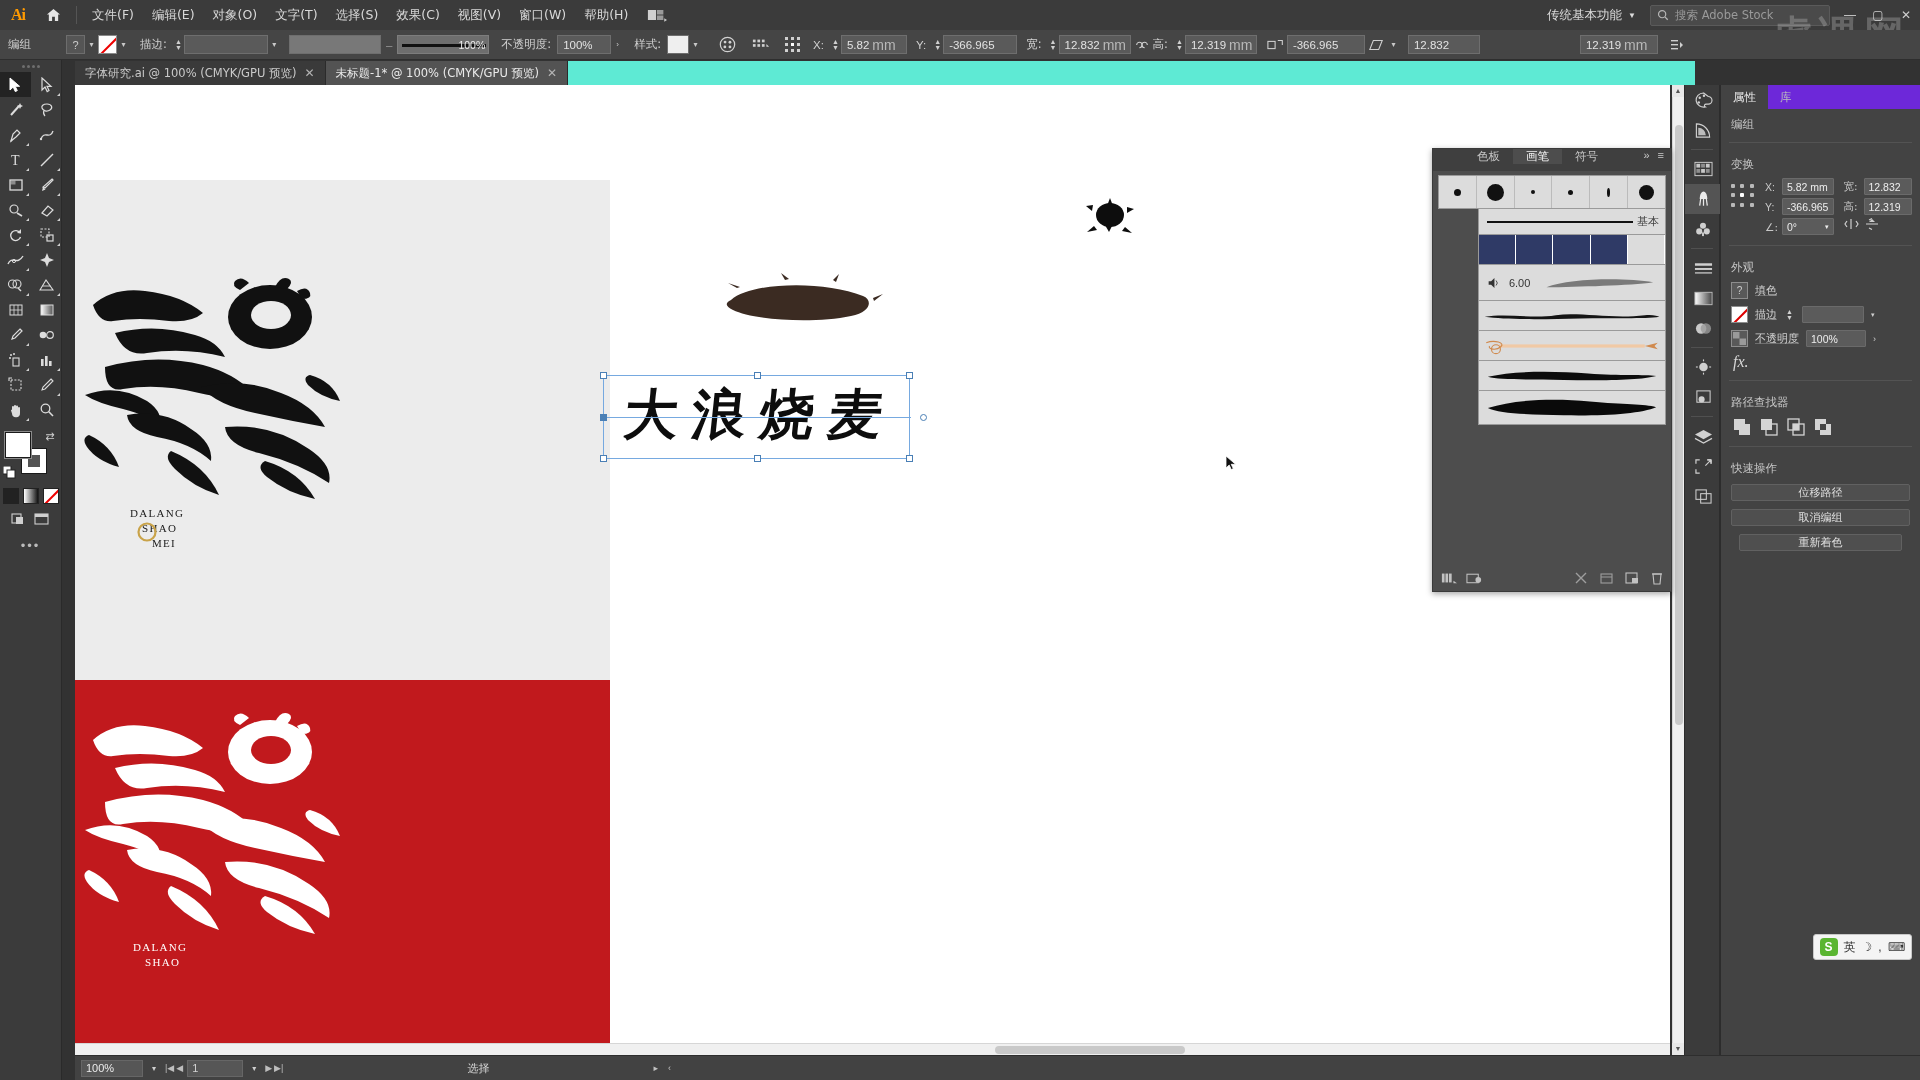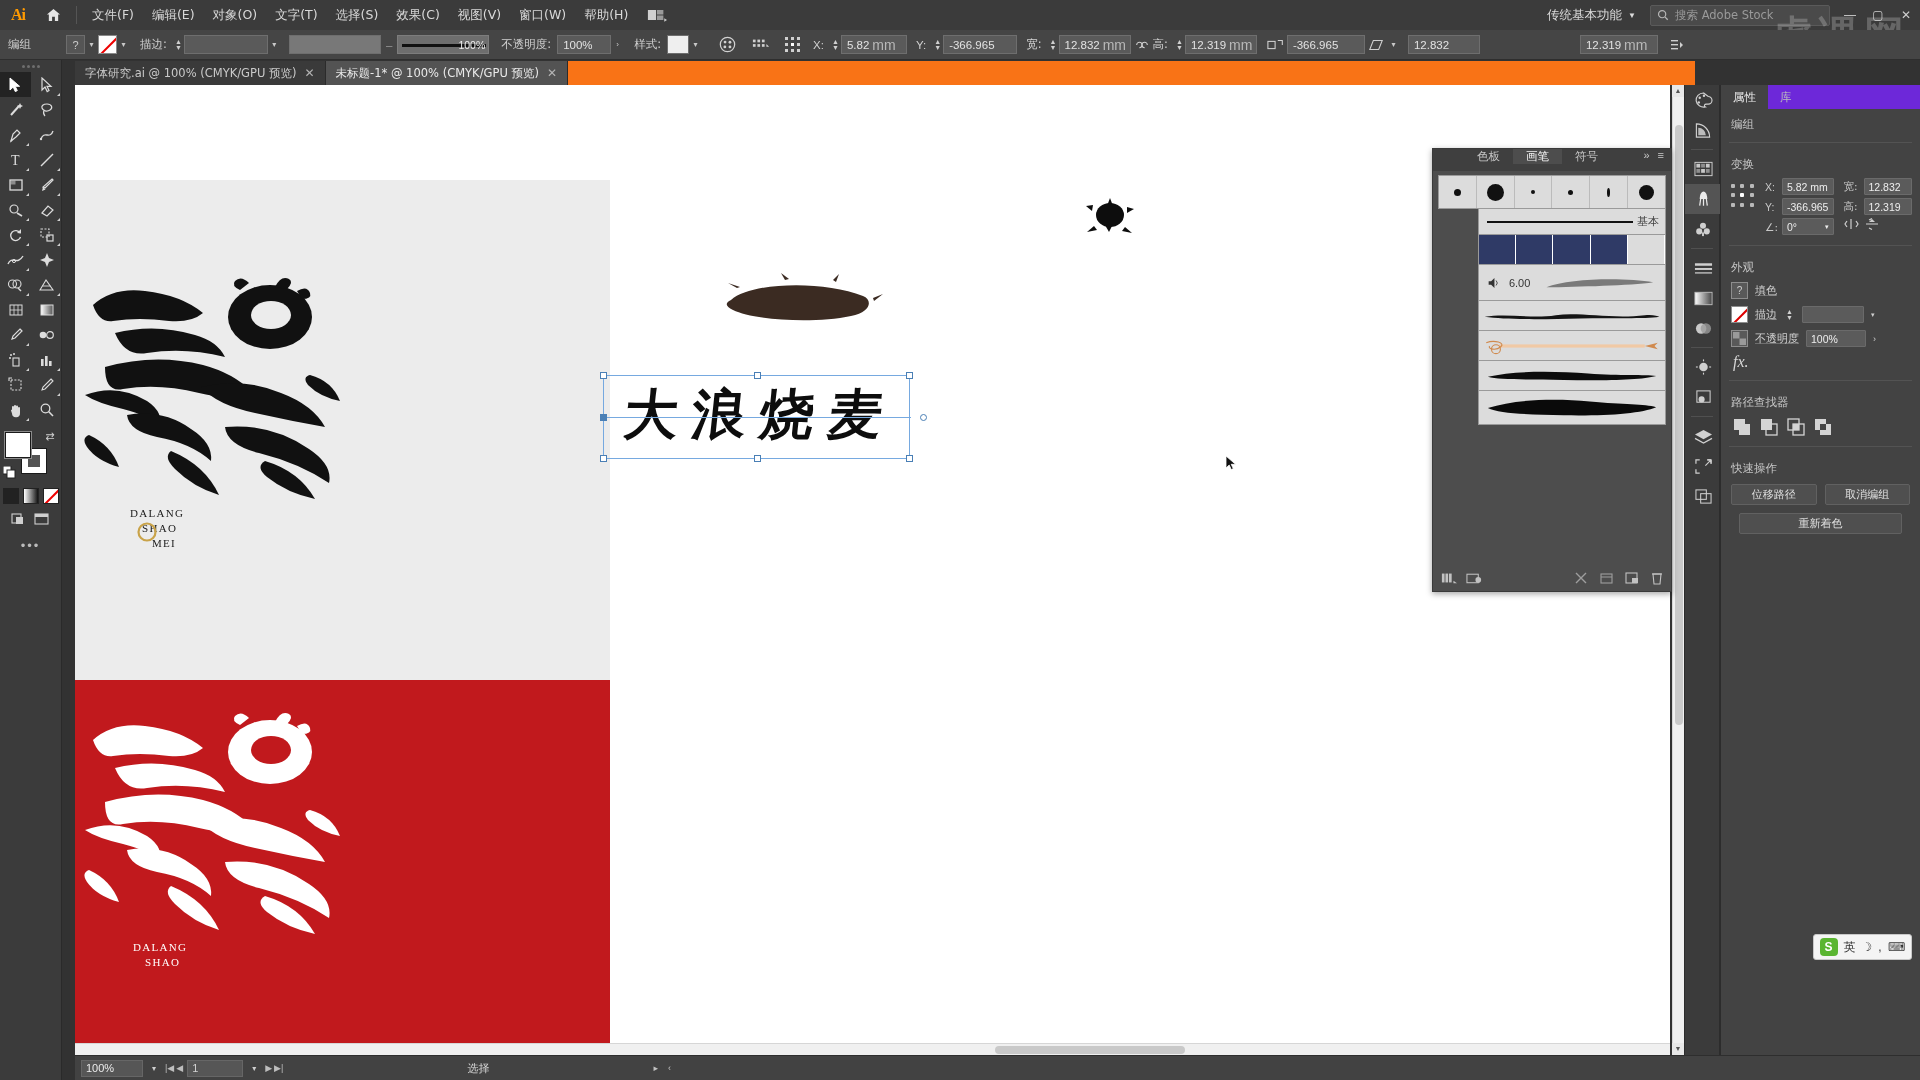--- a/index.html
+++ b/index.html
@@ -86,21 +86,21 @@
   }
   .icon-btn {
     width:22px; height:22px; display:flex; align-items:center; justify-content:center;
     color:#d0d0d0;
   }
   .unit { color:#b8b8b8; font-size:14px; margin-left:3px; }
 
   
   .tabbar {
     position:absolute; left:75px; top:61px; width:1620px; height:24px;
-    background:#f97316; display:flex; align-items:stretch;
+    background:#5eead4; display:flex; align-items:stretch;
   }
   .doc-tab {
     display:flex; align-items:center; gap:8px; padding:0 10px; height:24px;
     font-size:11.5px; color:#c9c9c9; background:#3a3a3a;
     border-right:1px solid #2b2b2b;
   }
   .doc-tab.active { background:#535353; color:#eaeaea; }
   .tab-close { font-size:12px; color:#b5b5b5; }
 
   
@@ -242,21 +242,21 @@
   .f-lab { font-size:10.5px; color:#c8c8c8; display:flex; align-items:center; }
   .f-in {
     height:17px; background:#5b5b5b; border:1px solid #6a6a6a; border-radius:1px;
     display:flex; align-items:center; padding:0 4px; font-size:10.5px; color:#ededed;
   }
   .approw { display:flex; align-items:center; gap:7px; padding:3px 10px; }
   .app-sw { width:17px;height:17px;border:1px solid #8d8d8d; background:#595959; display:flex;align-items:center;justify-content:center;font-size:10px;color:#ccc;}
   .app-label { font-size:11px; color:#cfcfcf; text-decoration:underline; text-decoration-color:#6f6f6f;}
   .pf-icons { display:flex; gap:9px; padding:4px 12px; }
   .pf-ic { width:18px;height:18px; position:relative;}
-  .qa-btns { padding:4px 10px; display:flex; gap:8px; }
+  .qa-btns { padding:4px 10px; display:flex; gap:8px;flex-direction:column; }
   .qa-btn {
     flex:1; height:21px; background:#4f4f4f; border:1px solid #616161; border-radius:2px;
     display:flex; align-items:center; justify-content:center; font-size:11px; color:#e0e0e0;
   }
   .qa-full { margin:0 10px 0 10px; }
 
   
   .statusbar {
     position:absolute; left:75px; bottom:0px; width:1845px; height:25px;
     background:#424242; display:flex; align-items:center; padding:0 6px; gap:4px;

